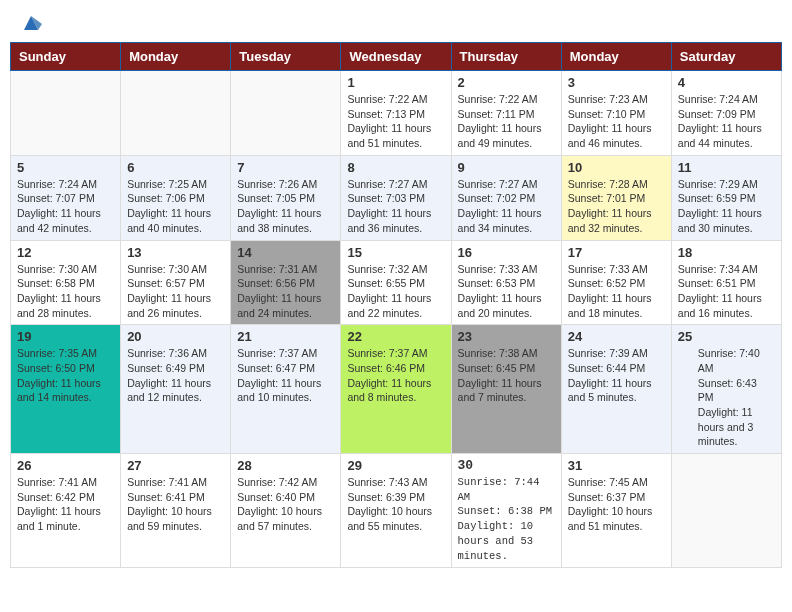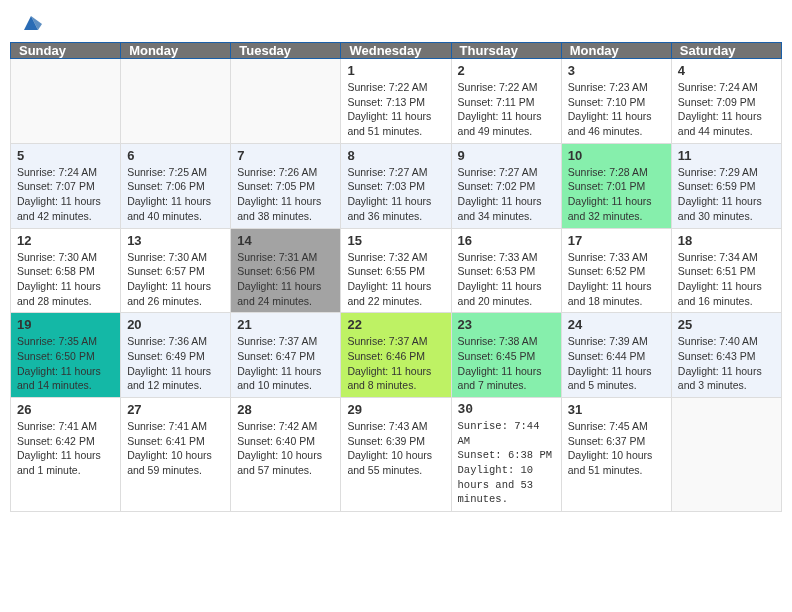--- a/index.html
+++ b/index.html
@@ -42,24 +42,24 @@
     .location {
       font-size: 14px;
       color: #555;
     }
     .calendar {
       width: 100%;
       border-collapse: collapse;
       border: 1px solid #ccc;
     }
     .calendar th {
-      background-color: #737373;
+      background-color: #7f1d1d;
       color: white;
       text-align: left;
-      padding: 0 8px;
+      padding: 6px 8px;
       font-size: 13px;
       font-weight: bold;
       border: 1px solid #1a5fa8;
     }
     .calendar td {
       vertical-align: top;
       border: 1px solid #ddd;
       padding: 4px 6px;
       width: calc(100% / 7);
       min-height: 80px;
@@ -176,21 +176,21 @@
           <div class="day-info" style="white-space: pre-line;">Sunrise: 7:27 AM
 Sunset: 7:03 PM
 Daylight: 11 hours and 36 minutes.</div>
         </td>
         <td style="background-color: rgb(238, 243, 251);">
           <span class="day-number">9</span>
           <div class="day-info" style="white-space: pre-line;">Sunrise: 7:27 AM
 Sunset: 7:02 PM
 Daylight: 11 hours and 34 minutes.</div>
         </td>
-        <td style="background-color: #86efac;">
+        <td style="background-color: #fef9c3;">
           <span class="day-number">10</span>
           <div class="day-info" style="white-space: pre-line;">Sunrise: 7:28 AM
 Sunset: 7:01 PM
 Daylight: 11 hours and 32 minutes.</div>
         </td>
         <td style="background-color: rgb(238, 243, 251);">
           <span class="day-number">11</span>
           <div class="day-info" style="white-space: pre-line;">Sunrise: 7:29 AM
 Sunset: 6:59 PM
 Daylight: 11 hours and 30 minutes.</div>
@@ -258,35 +258,35 @@
           <div class="day-info" style="white-space: pre-line;">Sunrise: 7:37 AM
 Sunset: 6:47 PM
 Daylight: 11 hours and 10 minutes.</div>
         </td>
         <td style="background-color: #bef264;">
           <span class="day-number">22</span>
           <div class="day-info" style="white-space: pre-line;">Sunrise: 7:37 AM
 Sunset: 6:46 PM
 Daylight: 11 hours and 8 minutes.</div>
         </td>
-        <td style="background-color: #86efac;">
+        <td style="background-color: #a3a3a3;">
           <span class="day-number">23</span>
           <div class="day-info" style="white-space: pre-line;">Sunrise: 7:38 AM
 Sunset: 6:45 PM
 Daylight: 11 hours and 7 minutes.</div>
         </td>
         <td style="background-color: rgb(238, 243, 251);">
           <span class="day-number">24</span>
           <div class="day-info" style="white-space: pre-line;">Sunrise: 7:39 AM
 Sunset: 6:44 PM
 Daylight: 11 hours and 5 minutes.</div>
         </td>
         <td style="background-color: rgb(238, 243, 251);">
           <span class="day-number">25</span>
-          <div class="day-info" style="white-space: pre-line;">Sunrise: 7:40 AM
+          <div class="day-info" style="white-space: pre-line; margin-left: 20px;">Sunrise: 7:40 AM
 Sunset: 6:43 PM
 Daylight: 11 hours and 3 minutes.</div>
         </td>
       </tr>
       <tr>
         <td style="background-color: rgb(255, 255, 255);">
           <span class="day-number">26</span>
           <div class="day-info" style="white-space: pre-line;">Sunrise: 7:41 AM
 Sunset: 6:42 PM
 Daylight: 11 hours and 1 minute.</div>

